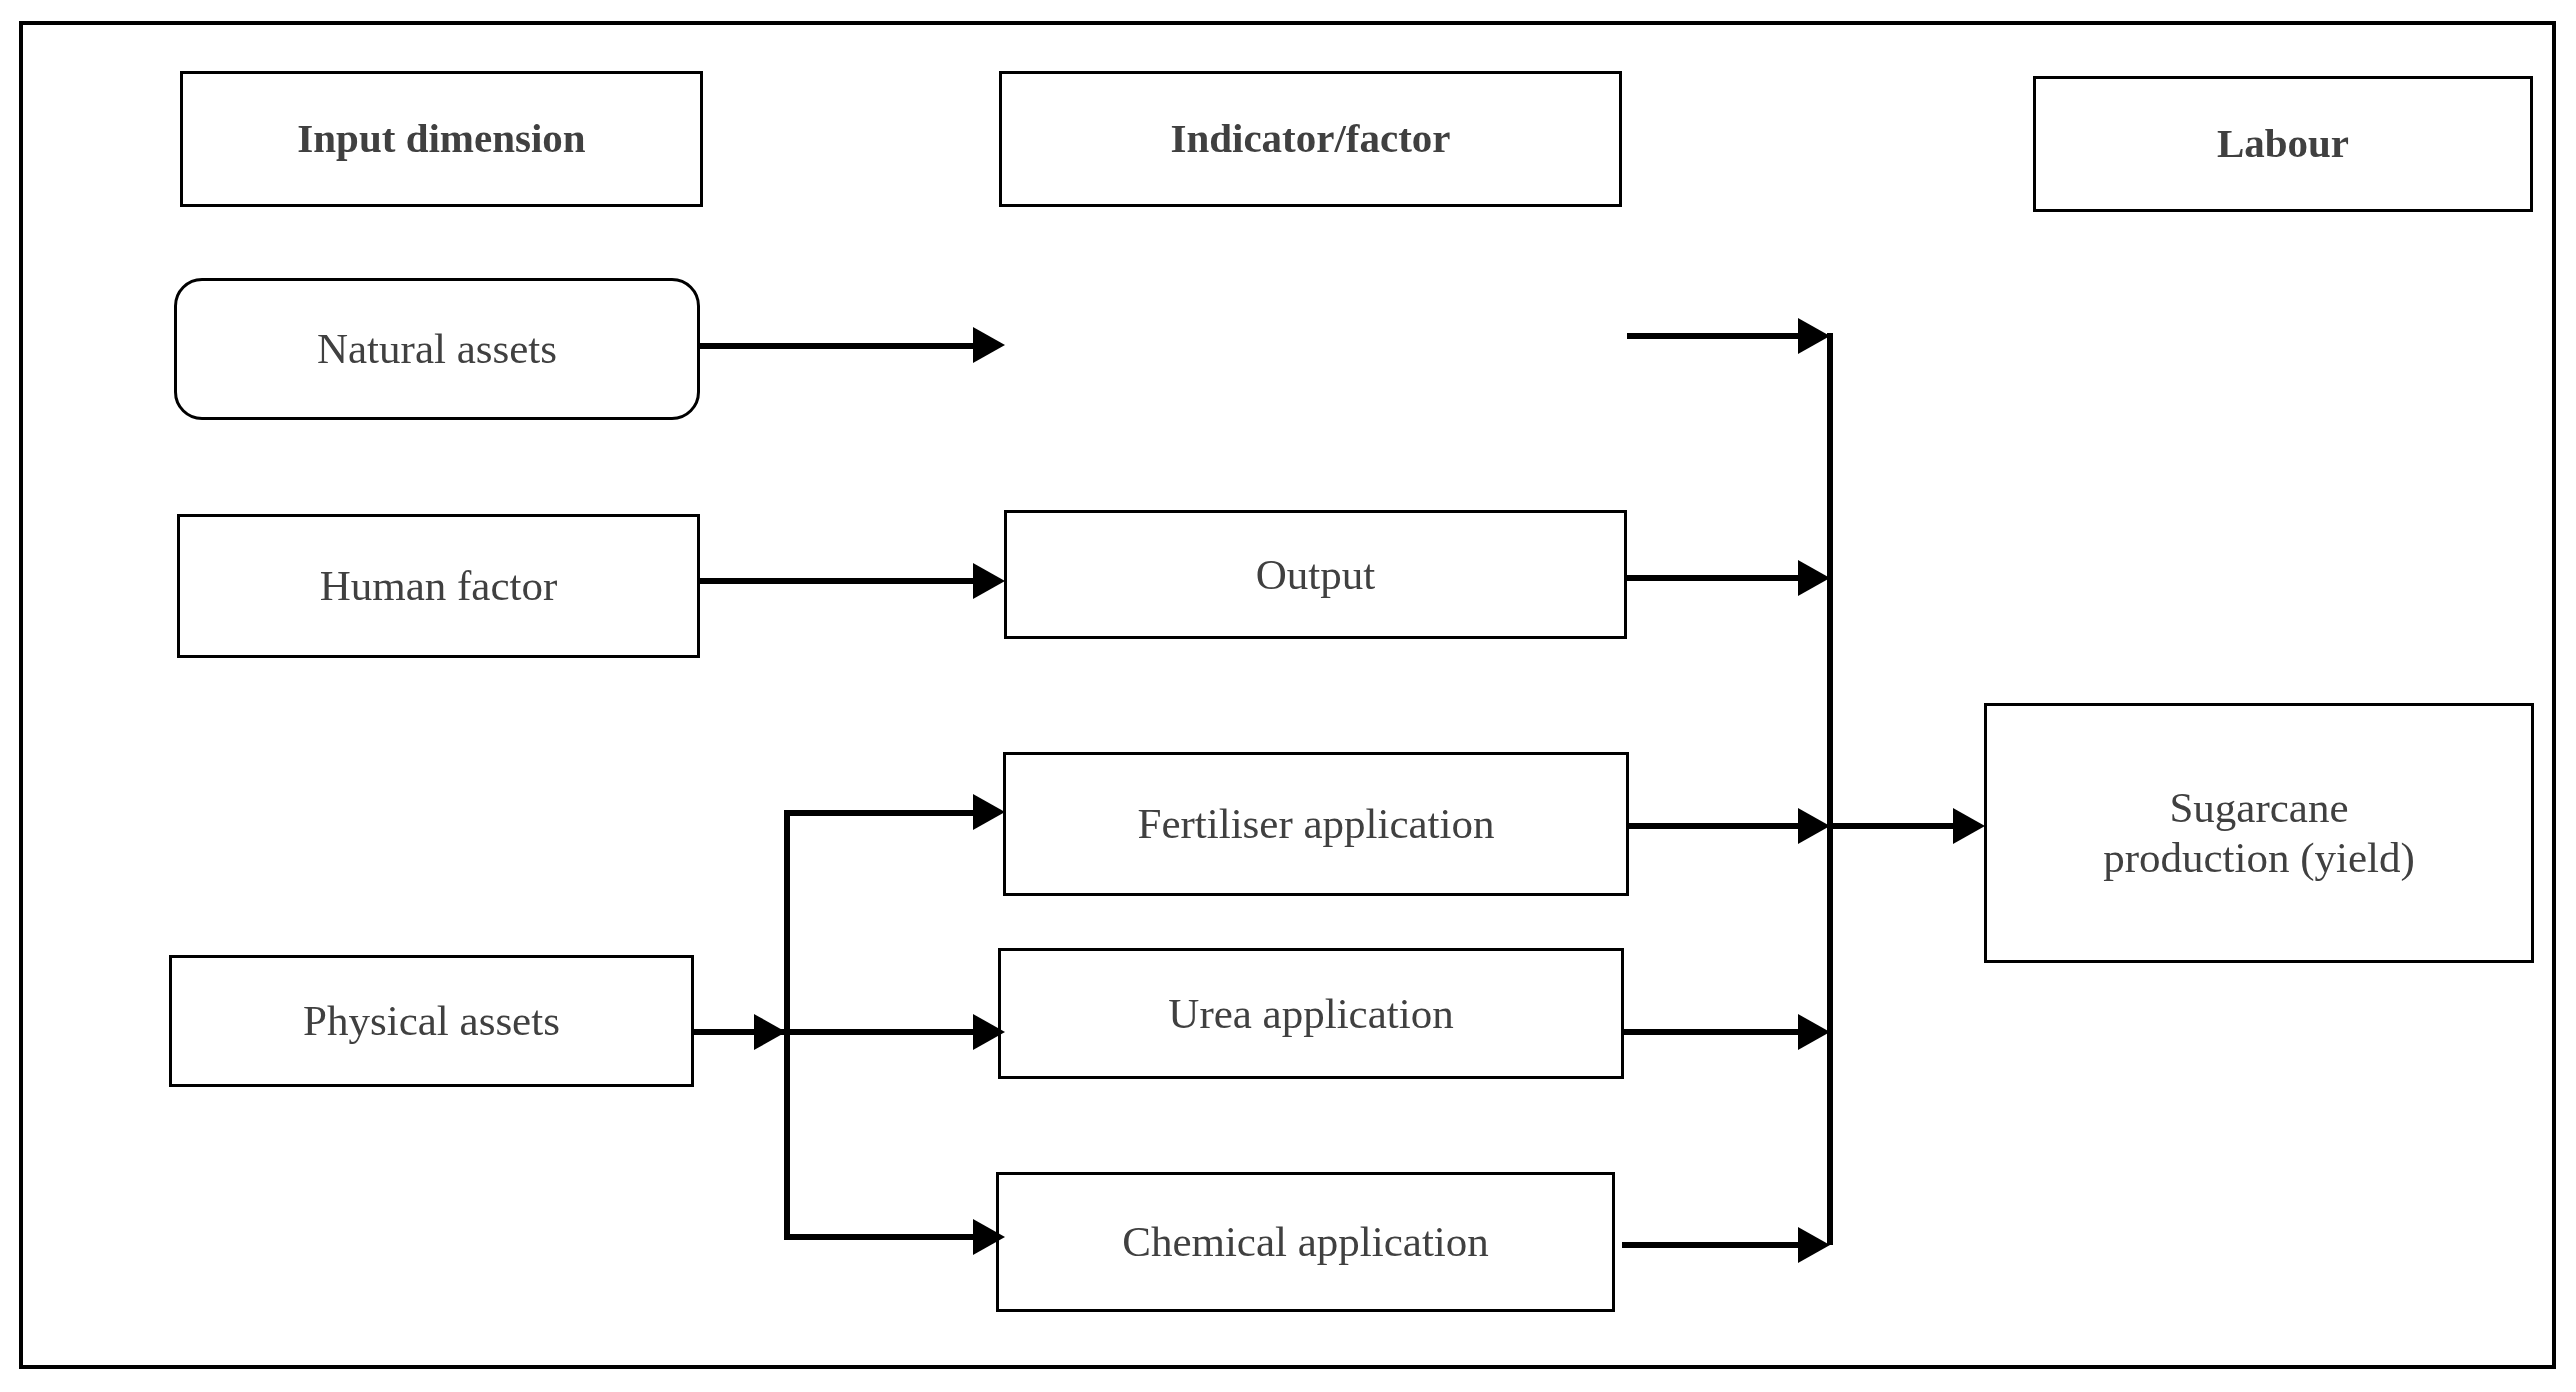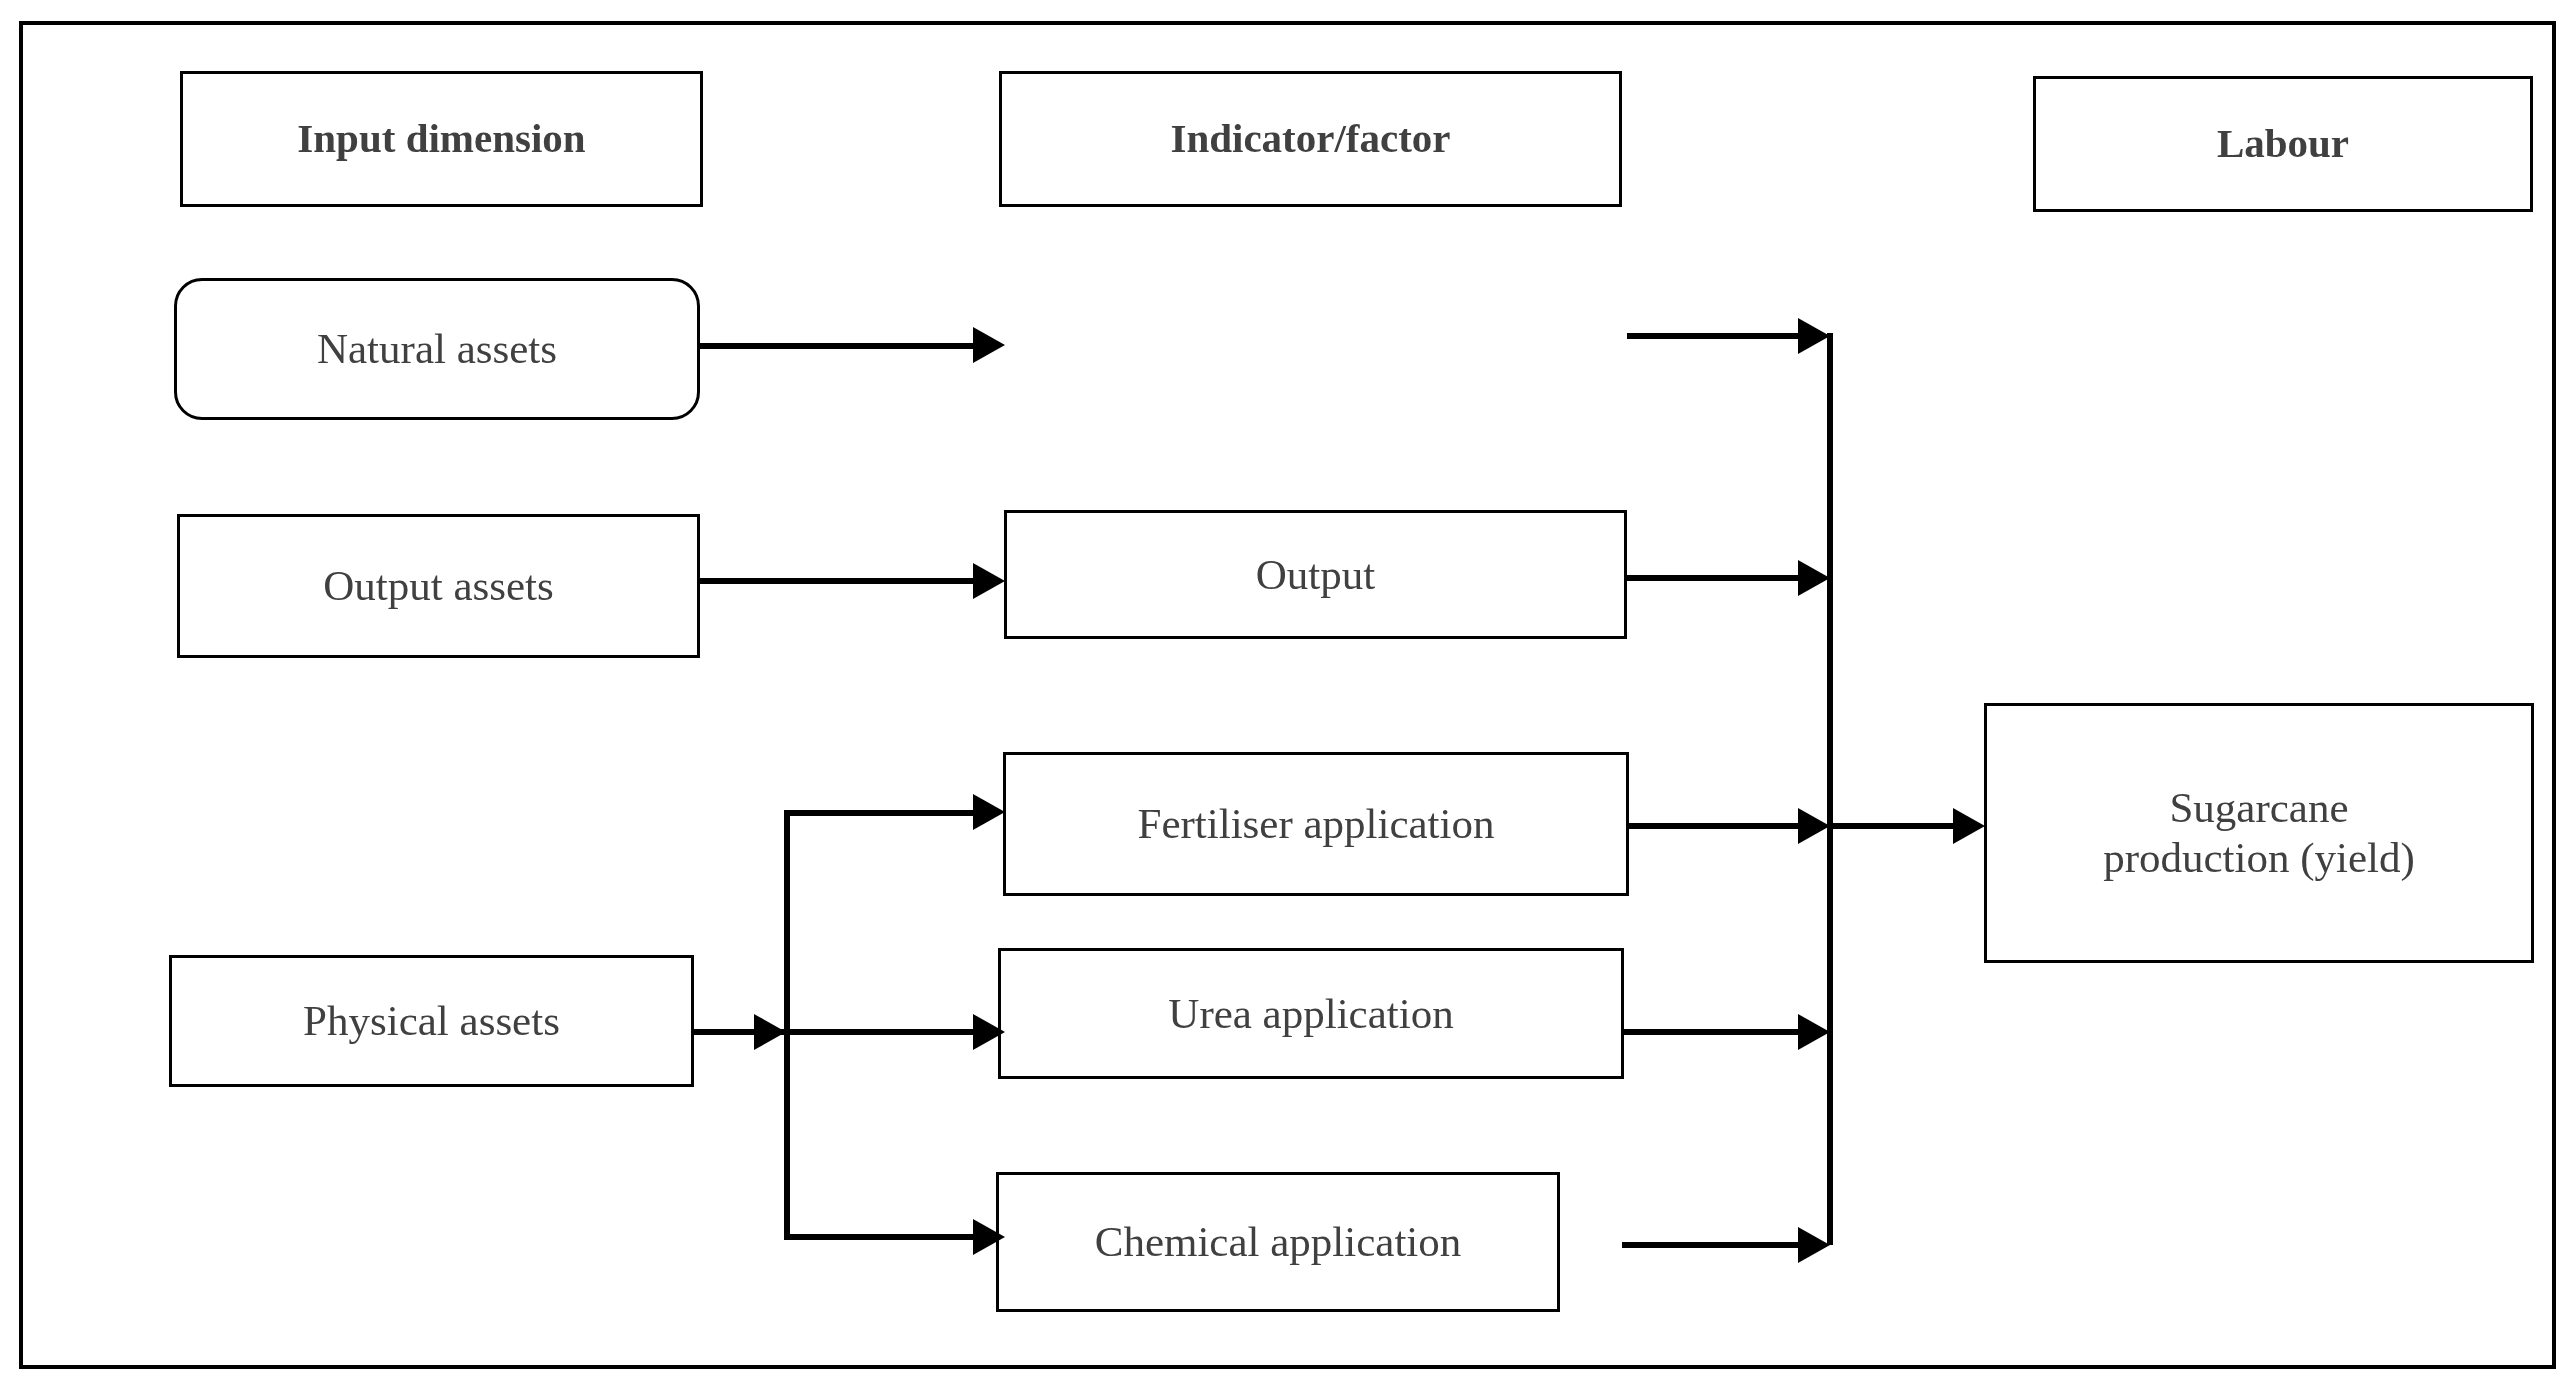--- a/index.html
+++ b/index.html
@@ -88,41 +88,41 @@
 
   <div class="node header" style="left:2033px; top:76px; width:500px; height:136px;">
     <span class="label">Labour</span>
   </div>
 
   <div class="node body" style="left:174px; top:278px; width:526px; height:142px;border-radius:28px;">
     <span class="label">Natural assets</span>
   </div>
 
   <div class="node body" style="left:177px; top:514px; width:523px; height:144px;">
-    <span class="label">Output assets</span>
+    <span class="label">Human factor</span>
   </div>
 
   <div class="node body" style="left:169px; top:955px; width:525px; height:132px;">
     <span class="label">Physical assets</span>
   </div>
 
 
   <div class="node body" style="left:1004px; top:510px; width:623px; height:129px;">
     <span class="label">Output</span>
   </div>
 
   <div class="node body" style="left:1003px; top:752px; width:626px; height:144px;">
     <span class="label">Fertiliser application</span>
   </div>
 
   <div class="node body" style="left:998px; top:948px; width:626px; height:131px;">
     <span class="label">Urea application</span>
   </div>
 
-  <div class="node body" style="left:996px; top:1172px; width:564px; height:140px;">
+  <div class="node body" style="left:996px; top:1172px; width:619px; height:140px;">
     <span class="label">Chemical application</span>
   </div>
 
   <div class="node body" style="left:1984px; top:703px; width:550px; height:260px; flex-direction:column;">
     <span class="label">Sugarcane</span>
     <span class="label">production (yield)</span>
   </div>
 
   <div class="hline" style="left:700px; top:343px; width:274px;"></div>
   <div class="arrowhead" style="left:973px; top:327px;"></div>

